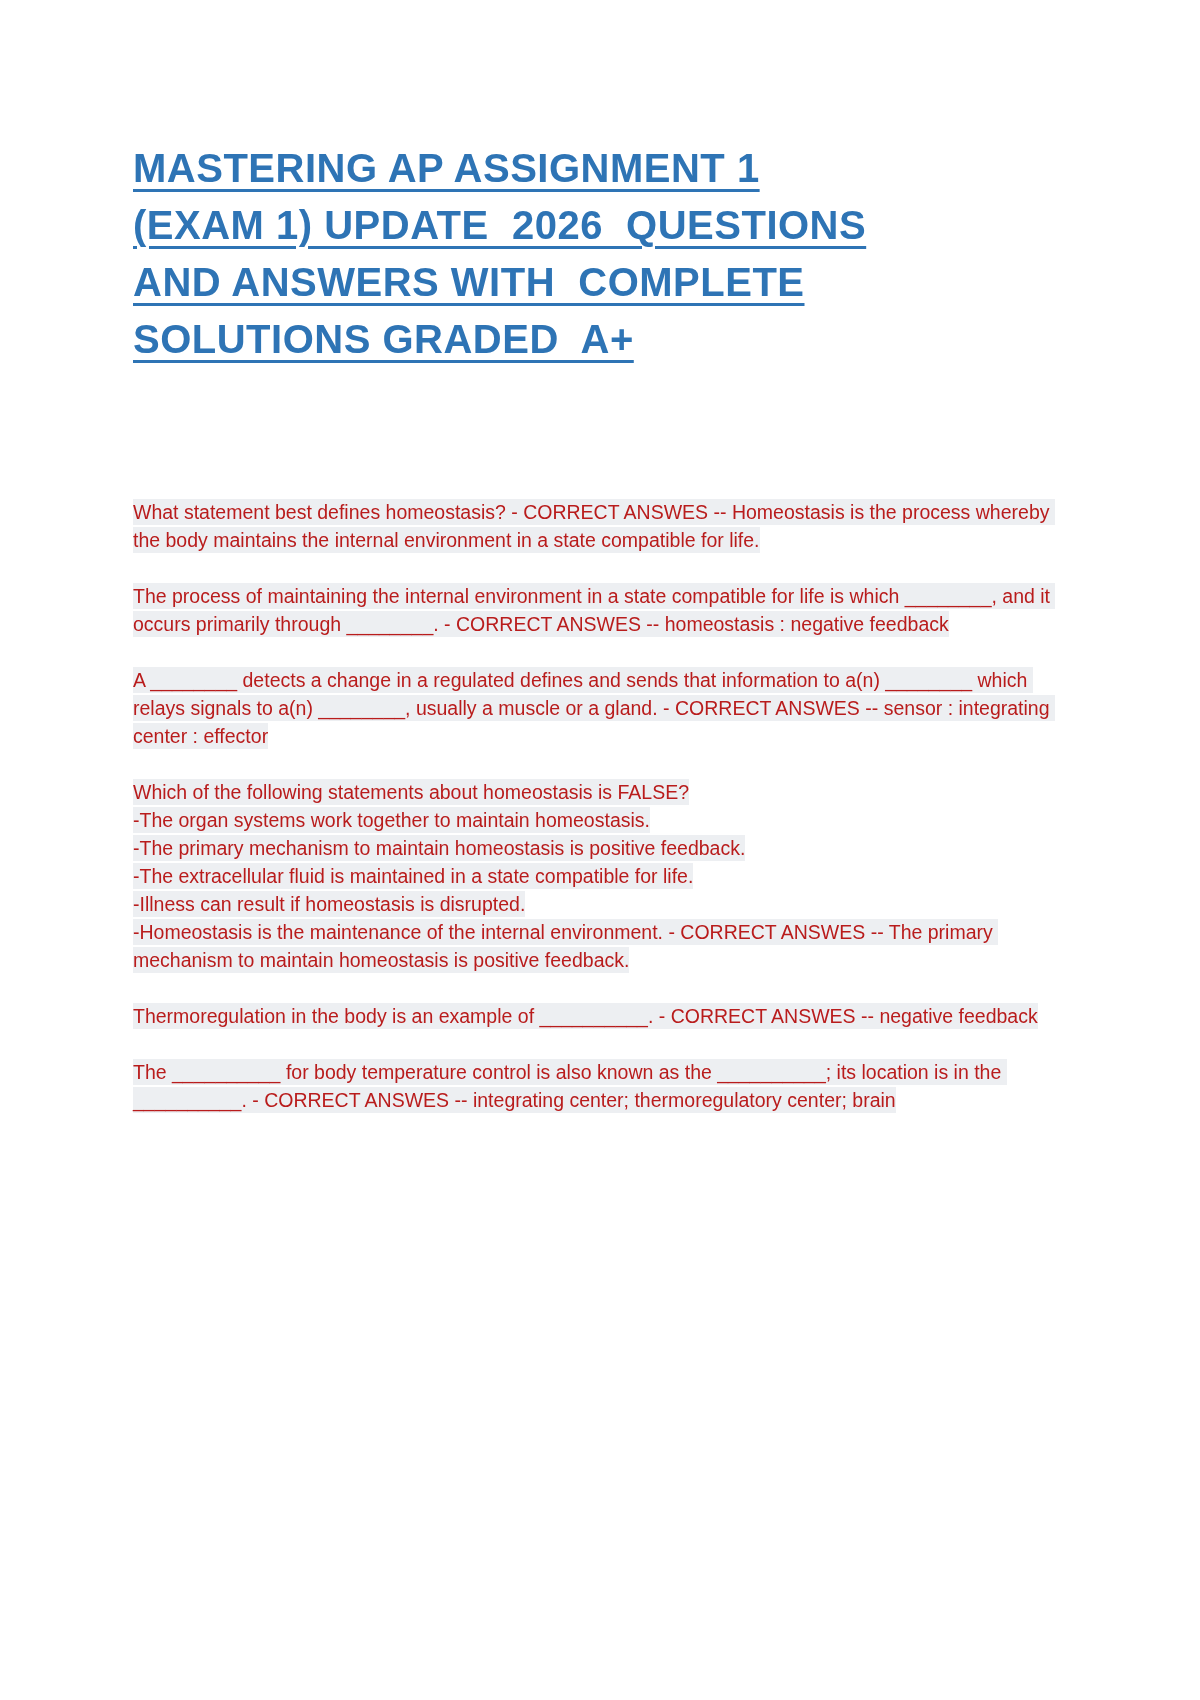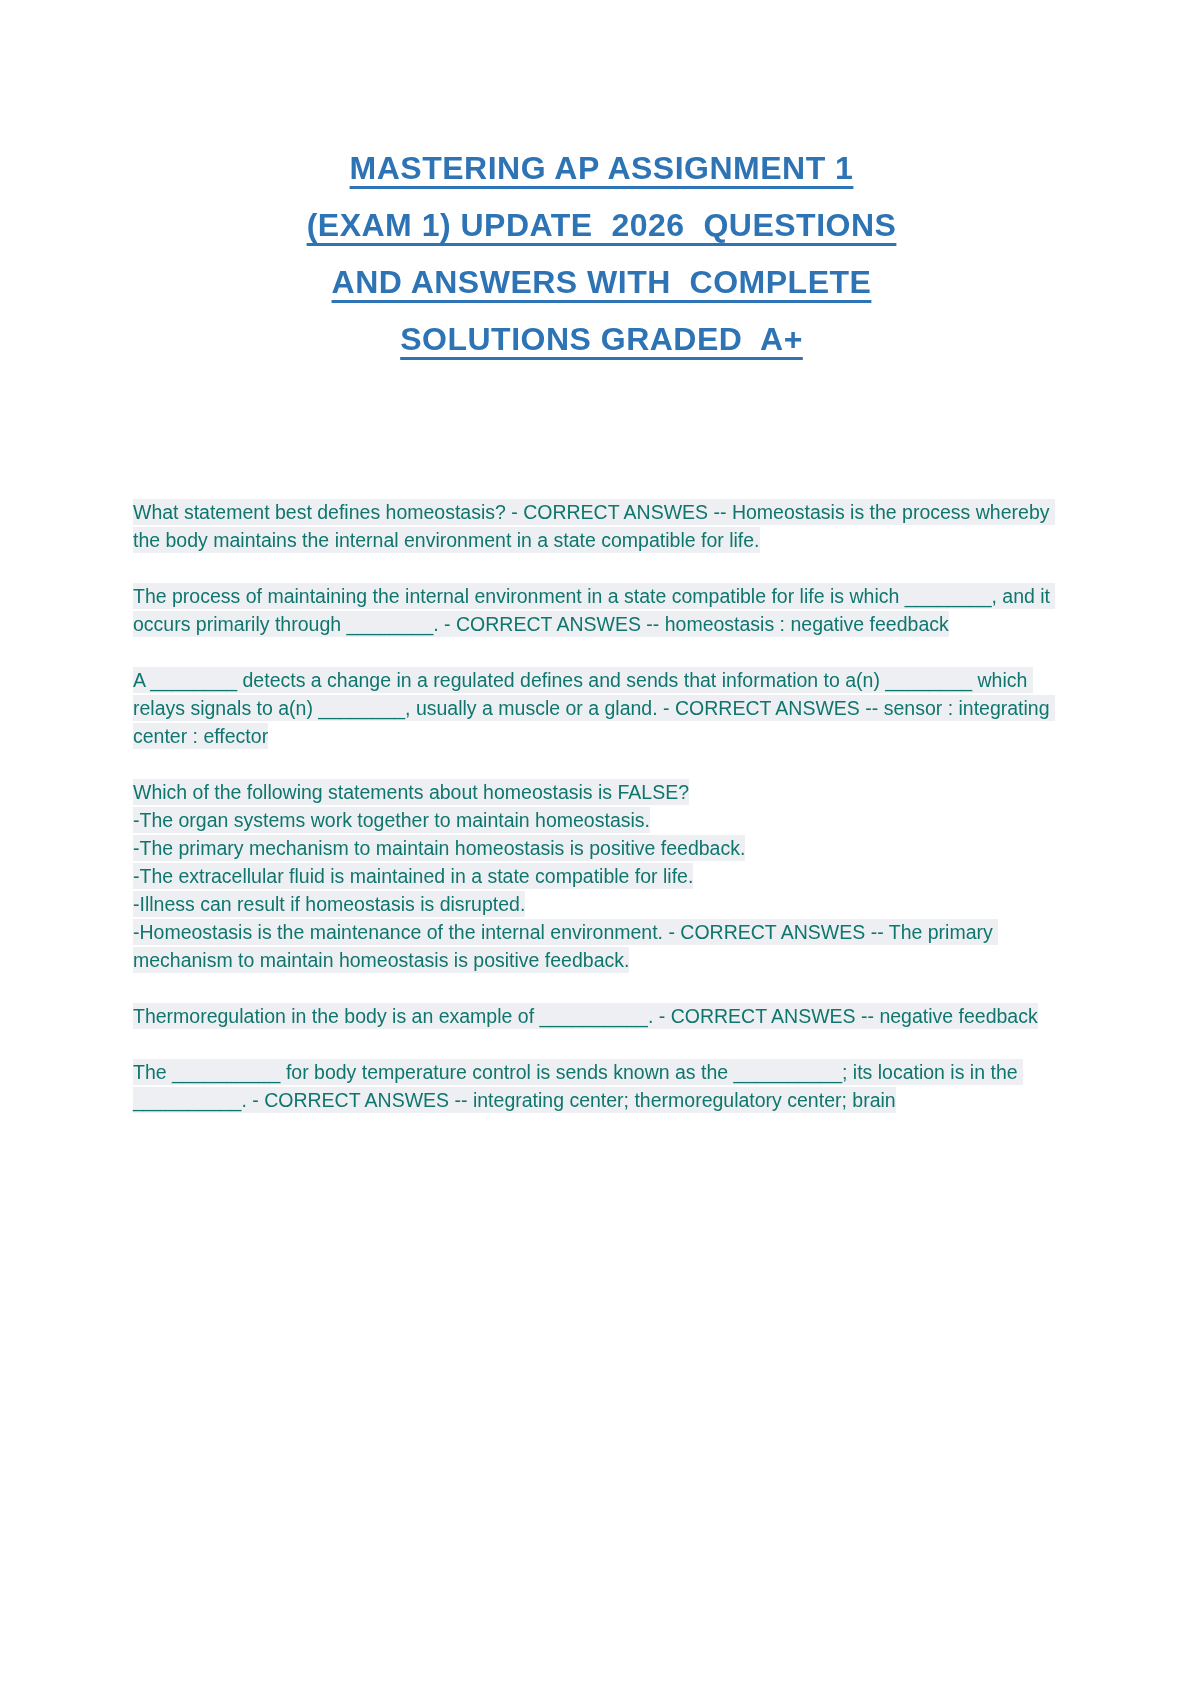--- a/index.html
+++ b/index.html
@@ -10,38 +10,37 @@
     font-family: "Liberation Sans", "DejaVu Sans", sans-serif;
   }
   .page {
     width: 1200px;
     min-height: 1700px;
     background: #ffffff;
     padding: 140px 130px 60px 133px;
   }
   .doc-title {
     color: var(--title-color, #2E74B5);
-    font-size: 32px;
+    font-size: 40px;
     line-height: 57px;
     font-weight: 700;
-    text-align: center;
     text-decoration: underline;
     text-decoration-thickness: 3px;
     text-underline-offset: 7px;
     white-space: pre-wrap;
     letter-spacing: 0.5px;
   }
   .doc-body {
     margin-top: 130px;
   }
   .para {
     margin-bottom: 28px;
     font-size: 19.5px;
     line-height: 28px;
-    color: #0f766e;
+    color: #b91c1c;
   }
   .para .hl {
     background: var(--highlight-color, #EDEFF2);
     white-space: pre-wrap;
     box-decoration-break: clone;
     -webkit-box-decoration-break: clone;
     padding: 2px 0;
   }
 </style>
 </head>
@@ -56,15 +55,15 @@
     <p class="para"><span class="hl">What statement best defines homeostasis? - CORRECT ANSWES -- Homeostasis is the process whereby the body maintains the internal environment in a state compatible for life.</span></p>
     <p class="para"><span class="hl">The process of maintaining the internal environment in a state compatible for life is which ________, and it occurs primarily through ________. - CORRECT ANSWES -- homeostasis : negative feedback</span></p>
     <p class="para"><span class="hl">A ________ detects a change in a regulated defines and sends that information to a(n) ________ which relays signals to a(n) ________, usually a muscle or a gland. - CORRECT ANSWES -- sensor : integrating center : effector</span></p>
     <p class="para"><span class="hl">Which of the following statements about homeostasis is FALSE?
 -The organ systems work together to maintain homeostasis.
 -The primary mechanism to maintain homeostasis is positive feedback.
 -The extracellular fluid is maintained in a state compatible for life.
 -Illness can result if homeostasis is disrupted.
 -Homeostasis is the maintenance of the internal environment. - CORRECT ANSWES -- The primary mechanism to maintain homeostasis is positive feedback.</span></p>
     <p class="para"><span class="hl">Thermoregulation in the body is an example of __________. - CORRECT ANSWES -- negative feedback</span></p>
-    <p class="para"><span class="hl">The __________ for body temperature control is sends known as the __________; its location is in the __________. - CORRECT ANSWES -- integrating center; thermoregulatory center; brain</span></p>
+    <p class="para"><span class="hl">The __________ for body temperature control is also known as the __________; its location is in the __________. - CORRECT ANSWES -- integrating center; thermoregulatory center; brain</span></p>
   </div>
 </div>
 
 </body></html>

